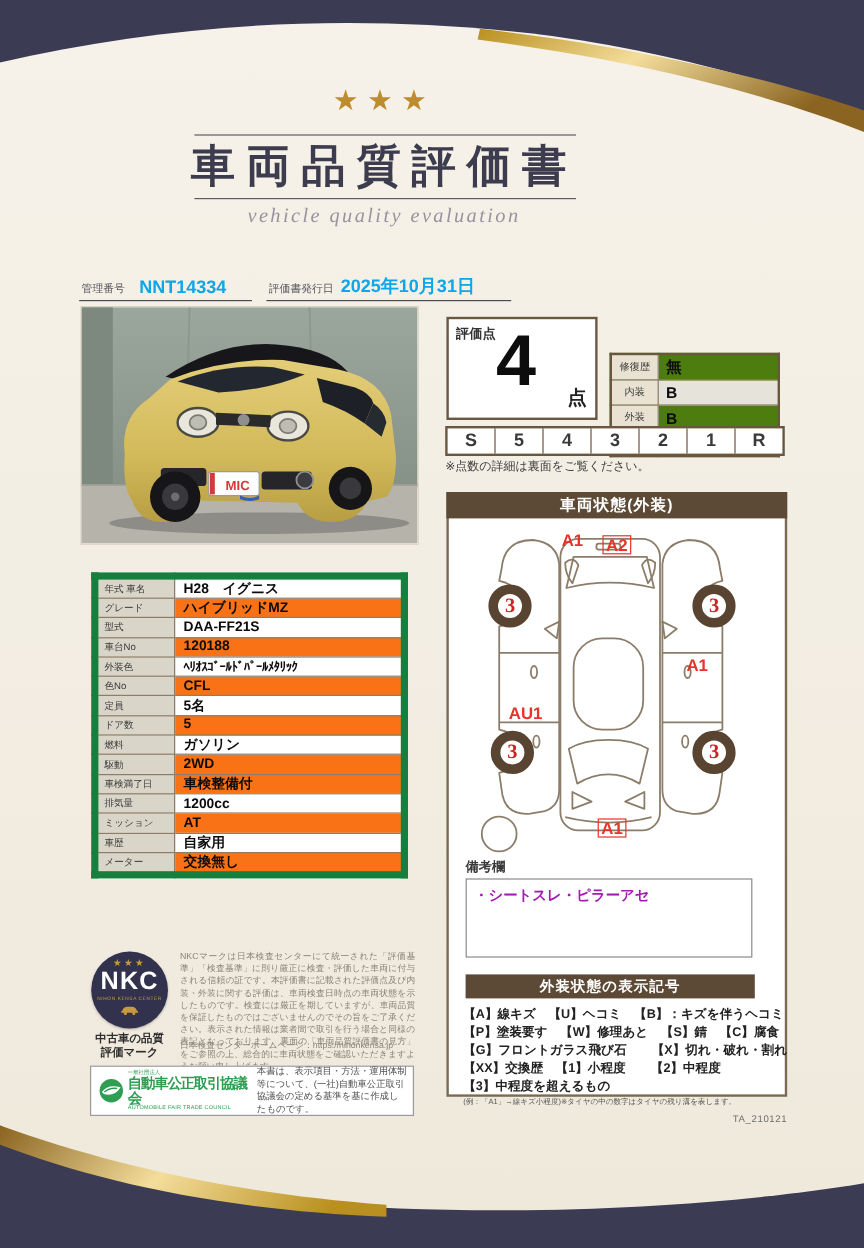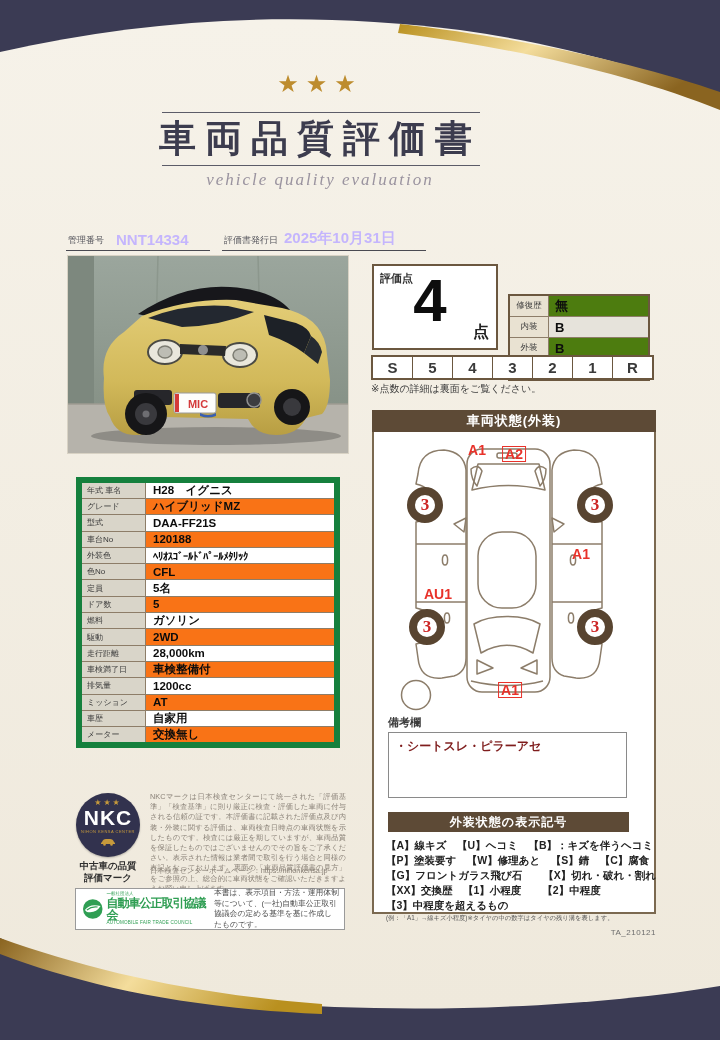--- a/index.html
+++ b/index.html
@@ -22,21 +22,21 @@
     font-size:37px;letter-spacing:9px;color:#3c3c4e;}
   .doc-sub{position:absolute;left:0;top:170px;width:640px;text-align:center;
     font-family:"Liberation Serif","DejaVu Serif",serif;font-style:italic;
     font-size:17px;letter-spacing:2px;color:#9a939f;}
 
   
   .meta-group{position:absolute;top:224px;height:26px;border-bottom:1.5px solid #4a4a52;}
   .meta-group.g1{left:66px;width:144px;}
   .meta-group.g2{left:222px;width:204px;}
   .meta-label{position:absolute;bottom:3px;left:2px;font-size:9px;color:#55555c;}
-  .meta-value{position:absolute;bottom:2px;font-size:15px;font-weight:bold;color:#c4b5fd;}
+  .meta-value{position:absolute;bottom:2px;font-size:15px;font-weight:bold;color:#0ea5e9;}
   .g1 .meta-value{left:50px;} .g2 .meta-value{left:62px;}
 
   
   .photo{position:absolute;left:68px;top:256px;width:280px;height:197px;box-shadow:0 0 0 1px #d8d2c4;}
 
   
   .score-box{position:absolute;left:372px;top:264px;width:122px;height:82px;
     background:#fff;border:2px solid #6b573f;}
   .score-label{position:absolute;left:6px;top:5px;font-size:11px;color:#333;font-weight:bold;}
   .score-value{position:absolute;left:0;top:2px;width:112px;text-align:center;
@@ -102,21 +102,21 @@
   .diagram svg{position:absolute;left:0;top:0;}
   .marker{position:absolute;transform:translate(-50%,-50%);color:#e8322a;font-size:14px;
     font-weight:bold;line-height:1;white-space:nowrap;}
   .marker.boxed{border:1.5px solid #e8322a;padding:0 2px;}
   .wheel-badge{position:absolute;transform:translate(-50%,-50%);width:20px;height:20px;
     border-radius:50%;border:8px solid #584430;background:#fff;display:flex;align-items:center;
     justify-content:center;font-family:"Liberation Serif","DejaVu Serif",serif;
     font-size:17px;font-weight:bold;color:#cc2424;}
   .remarks-label{position:absolute;left:14px;top:303px;font-size:11px;font-weight:bold;color:#3a3a3a;}
   .remarks-box{position:absolute;left:14px;top:320px;width:239px;height:66px;
-    border:1px solid #8a8a8a;font-size:12px;font-weight:bold;color:#7f1d1d;padding:5px 6px;box-sizing:border-box;}
+    border:1px solid #8a8a8a;font-size:12px;font-weight:bold;color:#a21caf;padding:5px 6px;box-sizing:border-box;}
   .legend-bar{position:absolute;left:14px;top:400px;width:241px;height:20px;background:#5d4a36;
     color:#fff;font-size:12px;font-weight:bold;text-align:center;line-height:20px;letter-spacing:1px;}
   .legend{position:absolute;left:12px;top:426px;width:250px;}
   .legend p{margin:0;font-size:10.5px;font-weight:bold;color:#222;line-height:15px;white-space:nowrap;}
   .legend-note{position:absolute;left:12px;top:502px;font-size:6.3px;color:#555;white-space:nowrap;}
   .doc-code{position:absolute;left:556px;top:928px;width:100px;text-align:right;
     font-size:8px;color:#6d6d6d;letter-spacing:0.5px;}
 </style>
 </head>
 <body>
@@ -303,24 +303,20 @@
         <tr>
           <th>燃料</th>
           <td>ガソリン</td>
         </tr>
 
         <tr>
           <th>駆動</th>
           <td class="alt">2WD</td>
         </tr>
 
-        <tr>
-          <th>走行距離</th>
-          <td>28,000km</td>
-        </tr>
 
         <tr>
           <th>車検満了日</th>
           <td class="alt">車検整備付</td>
         </tr>
 
         <tr>
           <th>排気量</th>
           <td>1200cc</td>
         </tr>

